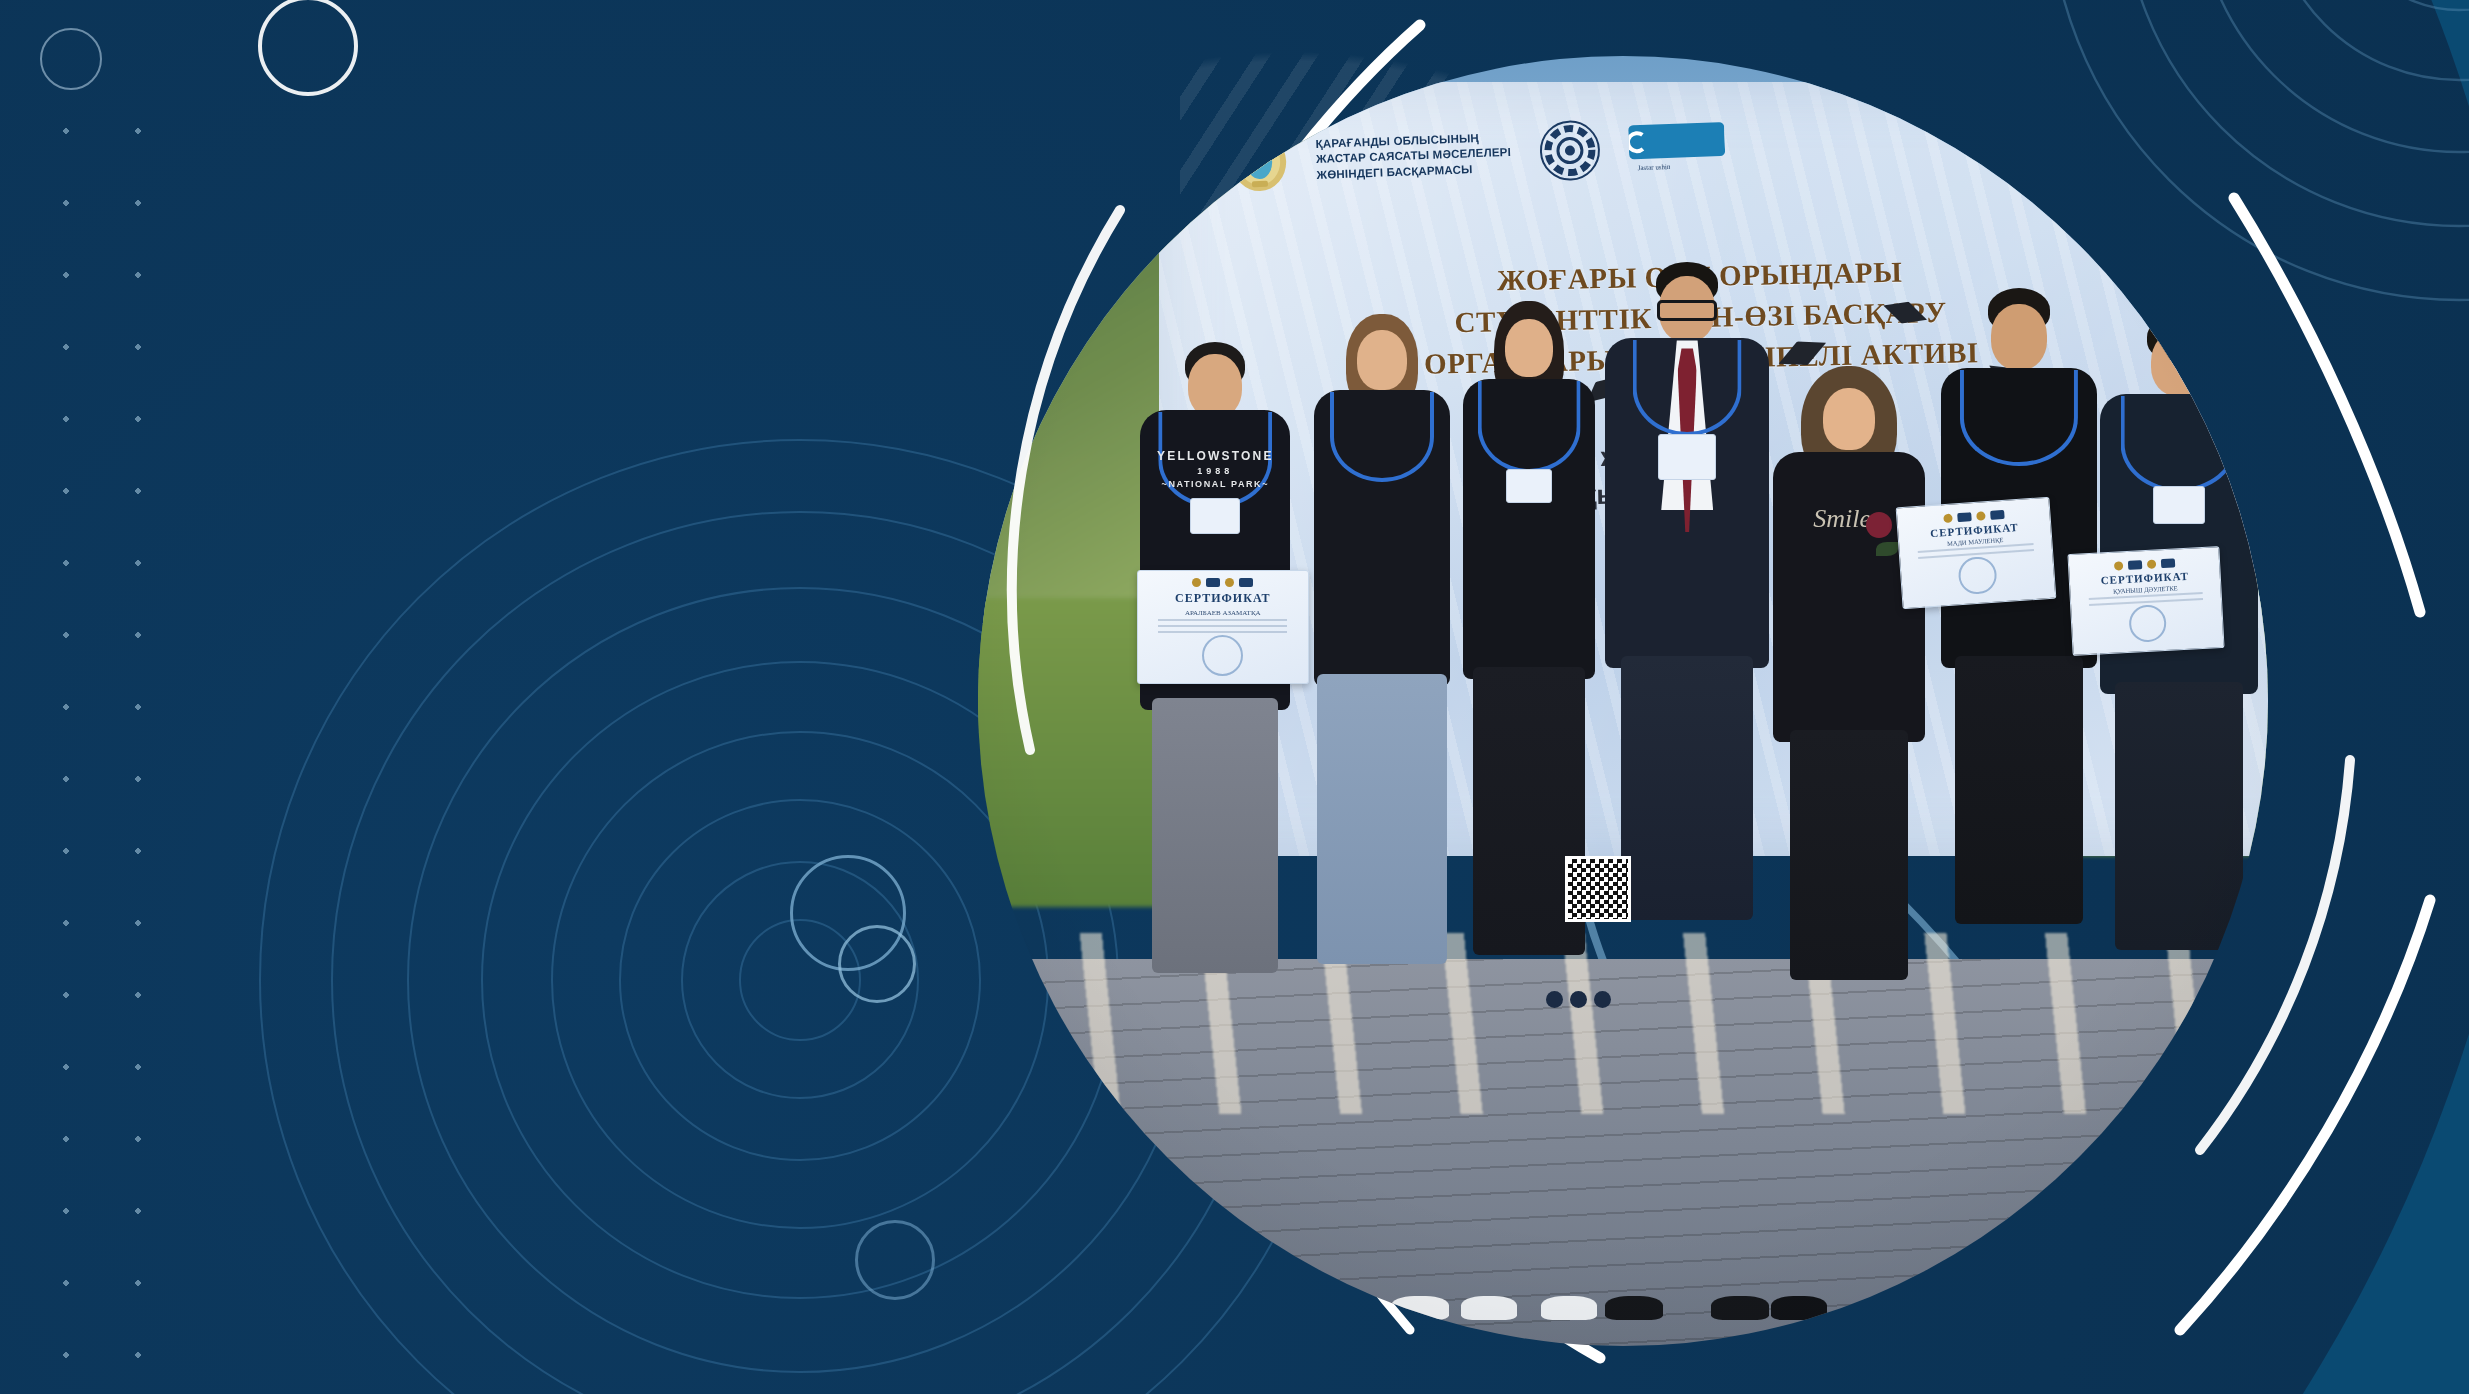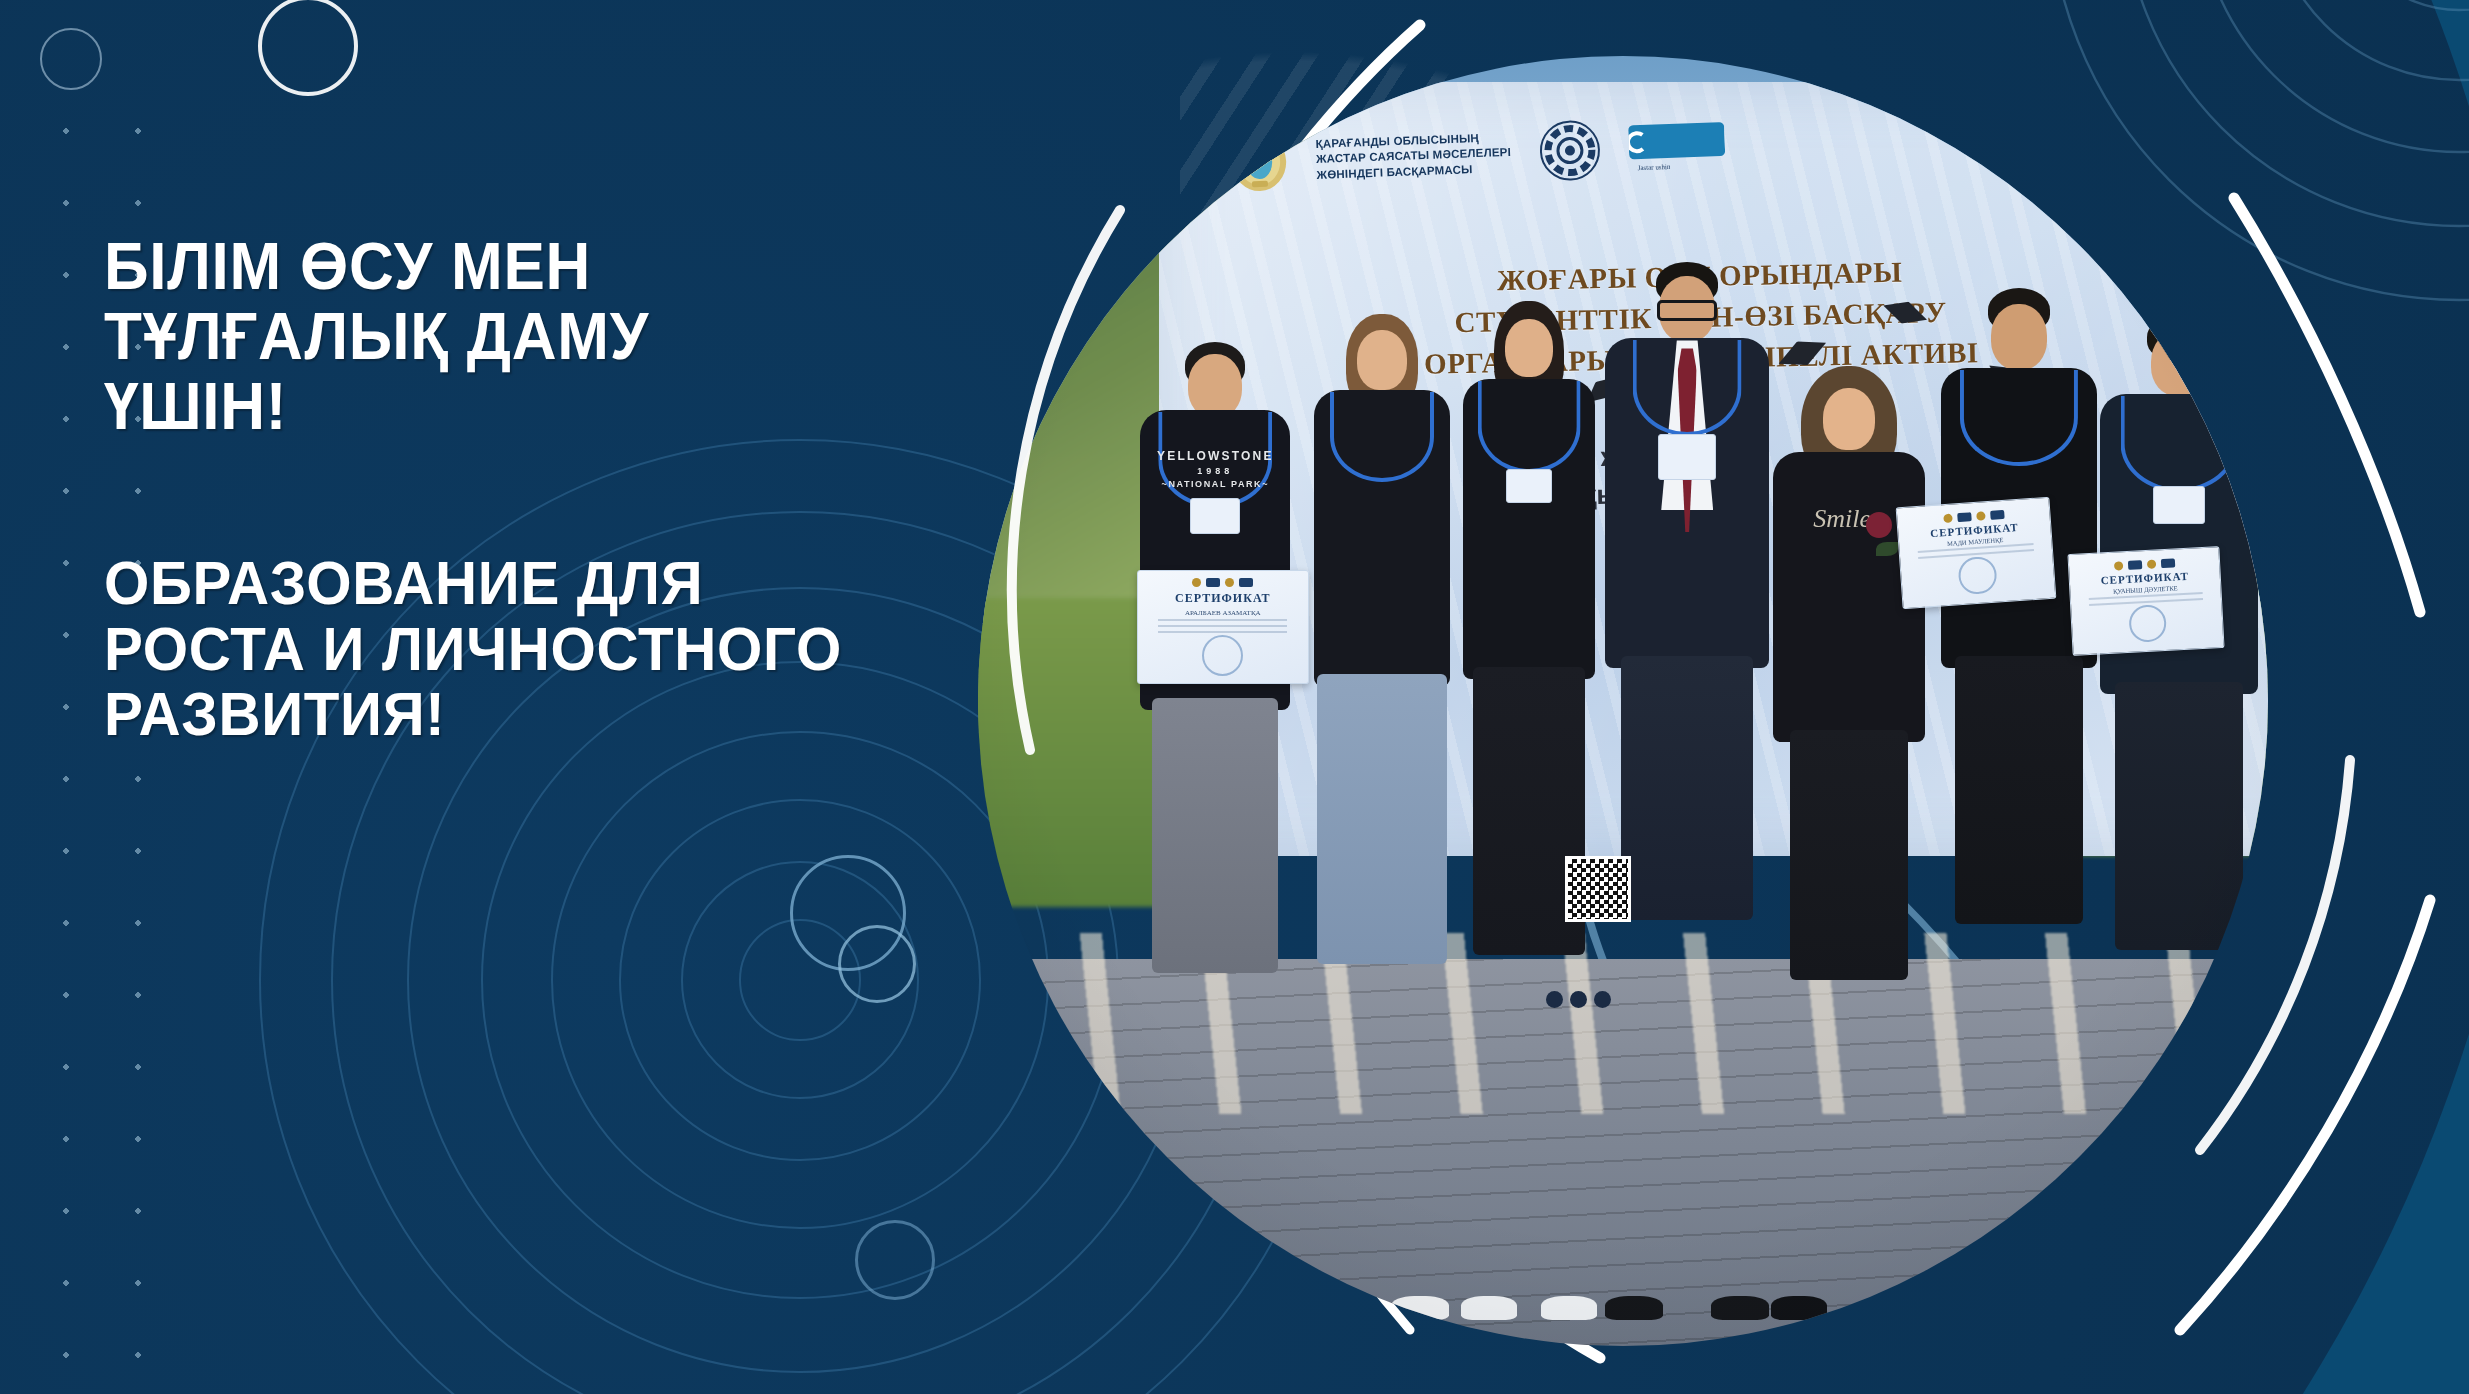--- a/index.html
+++ b/index.html
@@ -260,32 +260,20 @@
       <path d="M1410 1330 C 1345 1255, 1300 1185, 1268 1120" stroke-width="9"></path>
     </g>
     <g fill="none" stroke="#6fa3c6" stroke-opacity=".7" stroke-linecap="round">
       <path d="M1585 905 C 1600 960, 1625 1020, 1660 1070" stroke-width="8"></path>
       <path d="M1900 900 C 1930 930, 1958 962, 1980 990" stroke-width="7"></path>
     </g>
   </svg>
 
   <div class="dots"></div>
 
-  <div class="copy">
-    <h1 class="headline kz">
-      <span class="ln">БІЛІМ ӨСУ МЕН</span>
-      <span class="ln">ТҰЛҒАЛЫҚ ДАМУ</span>
-      <span class="ln">ҮШІН!</span>
-    </h1>
-    <h2 class="headline ru">
-      <span class="ln">ОБРАЗОВАНИЕ ДЛЯ</span>
-      <span class="ln">РОСТА И ЛИЧНОСТНОГО</span>
-      <span class="ln">РАЗВИТИЯ!</span>
-    </h2>
-  </div>
 
   <div class="photo-wrap">
     <div class="photo">
 
       <div class="ph-sky"></div>
       <div class="ph-trees-l"></div>
       <div class="ph-grass-l"></div>
       <div class="ph-grass-r"></div>
 
       <div class="ph-banner"></div>

